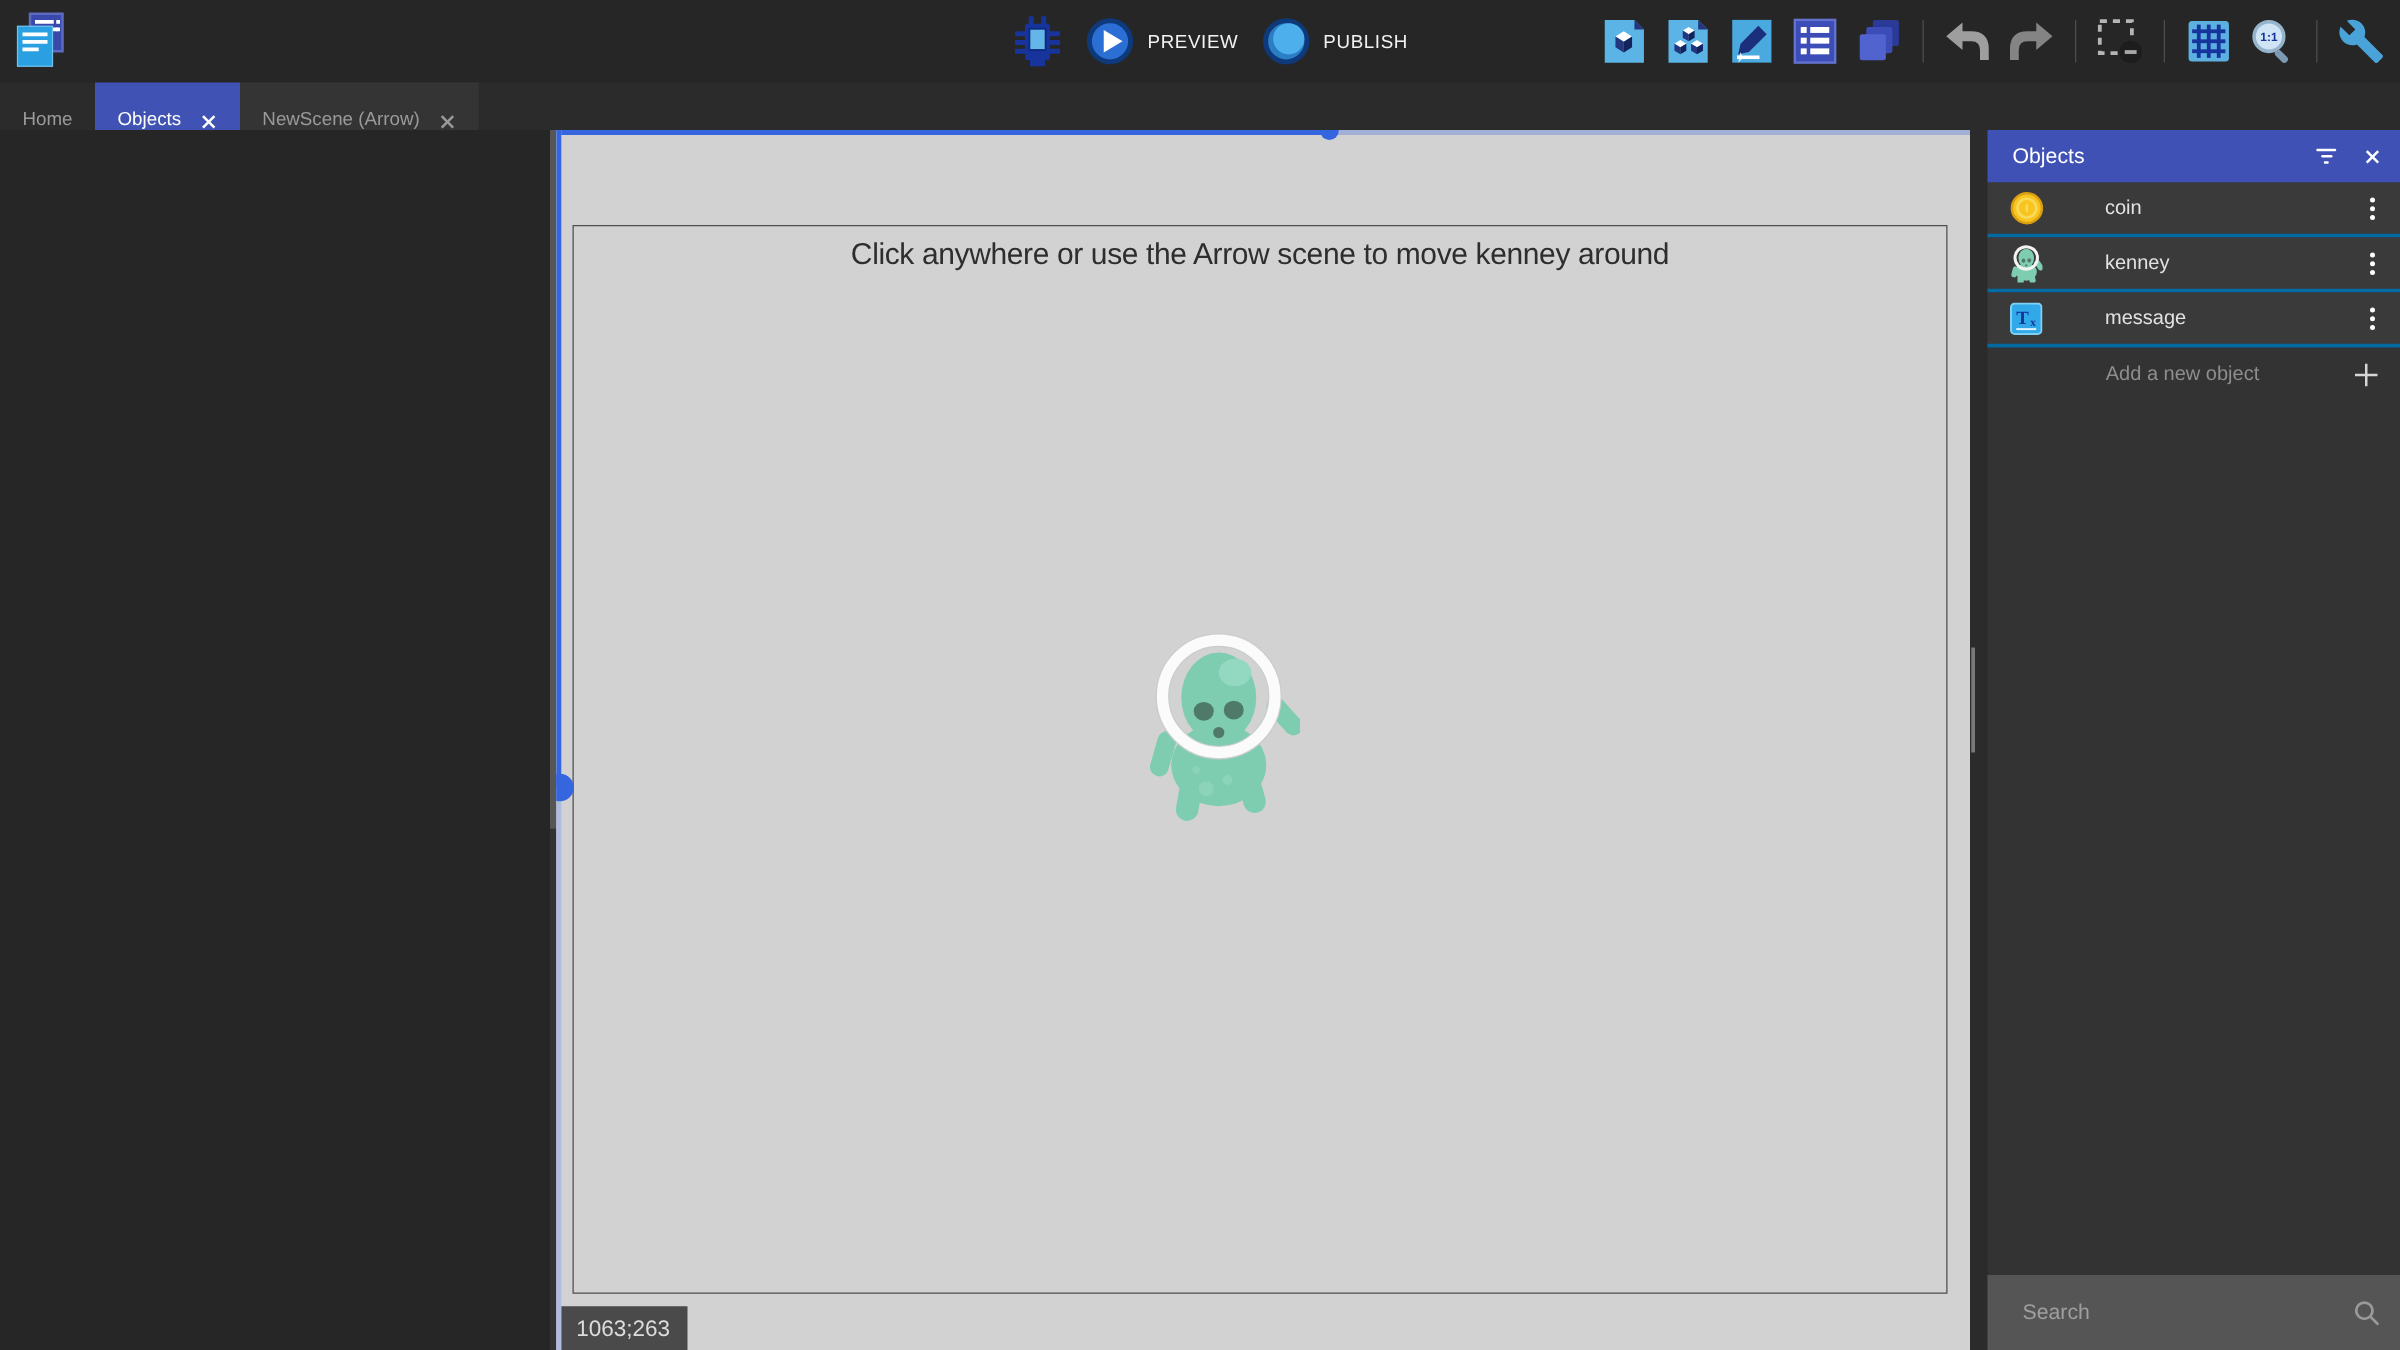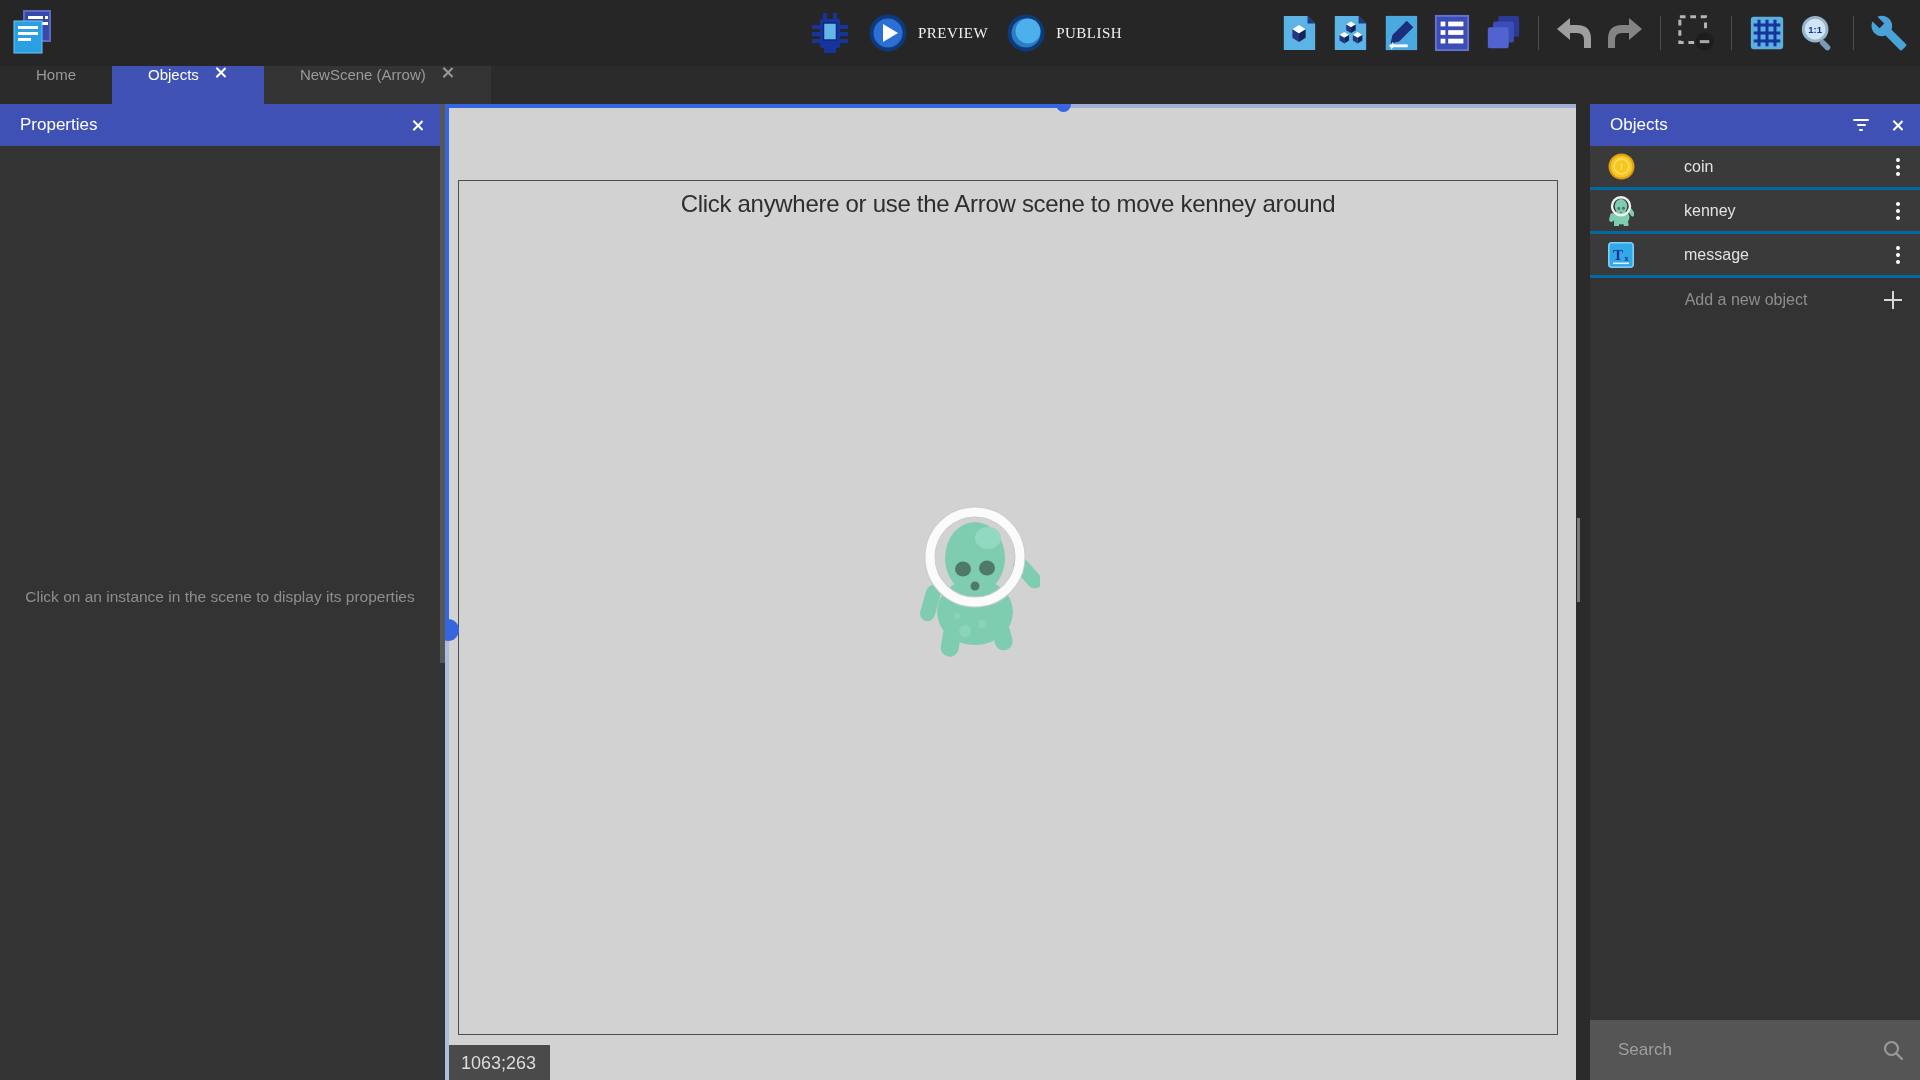--- a/index.html
+++ b/index.html
@@ -2,30 +2,30 @@
 <html><head>
 <meta charset="utf-8">
 <style>
   * { box-sizing: border-box; }
   body { margin:0; background:#1b1b1b; font-family:"Liberation Sans", sans-serif; }
   #app { position:relative; width:1920px; height:1080px; background:#262626; overflow:hidden; }
 
   
   .toolbar { position:absolute; top:0; left:0; right:0; height:66px; background:#262626; }
   .pm-btn { position:absolute; left:10px; top:8px; width:44px; height:48px; cursor:pointer; }
-  .tb-center { position:absolute; left:810px; top:0; height:66px; display:flex; align-items:center; gap:18px;font-family:Liberation Serif, serif; }
+  .tb-center { position:absolute; left:810px; top:0; height:66px; display:flex; align-items:center; gap:18px; }
   .tb-right  { position:absolute; right:12px; top:0; height:66px; display:flex; align-items:center; gap:13px; }
   .tb-btn { display:flex; align-items:center; gap:10px; cursor:pointer; }
   .tb-label { color:#f2f2f2; font-size:15px; letter-spacing:.5px; }
   .tb-sep { width:1px; height:34px; background:#4d4d4d; margin:0 3px; }
   .tb-icon { display:block; }
 
   
   .tabbar { position:absolute; top:66px; left:0; right:0; height:38px; background:#2b2b2b; display:flex; align-items:stretch; }
-  .tab { display:flex; align-items:flex-start; gap:16px; padding:0 36px; font-size:15px; color:#9a9a9a; cursor:pointer; }
+  .tab { display:flex; align-items:flex-end; gap:16px; padding:0 18px; font-size:15px; color:#9a9a9a; cursor:pointer; }
   .tab.active { background:#4053b5; color:#ffffff; }
   .tab.shaded { background:#343434; }
 
   
   .x-icon { position:relative; width:13px; height:13px; display:inline-block; }
   .x-icon::before, .x-icon::after { content:""; position:absolute; left:5.6px; top:0; width:1.8px; height:13px; background:currentColor; }
   .x-icon::before { transform:rotate(45deg); }
   .x-icon::after  { transform:rotate(-45deg); }
 
   
@@ -211,28 +211,20 @@
     <div class="tab active">
       <span>Objects</span>
       <span class="x-icon"></span>
     </div>
     <div class="tab shaded">
       <span>NewScene (Arrow)</span>
       <span class="x-icon"></span>
     </div>
   </div>
 
-  <div class="panel-left">
-    <div class="panel-header">
-      <span>Properties</span>
-      <span class="spacer"></span>
-      <span class="x-icon"></span>
-    </div>
-    <div class="hint">Click on an instance in the scene to display its properties</div>
-  </div>
 
   <div class="splitter">
     <div class="splitter-thumb"></div>
   </div>
 
   <div class="canvas">
     <div class="game-bounds"></div>
     <div class="scene-banner">Click anywhere or use the Arrow scene to move kenney around</div>
 
     <svg class="kenney-sprite" width="125" height="155" viewBox="0 0 125 155">

